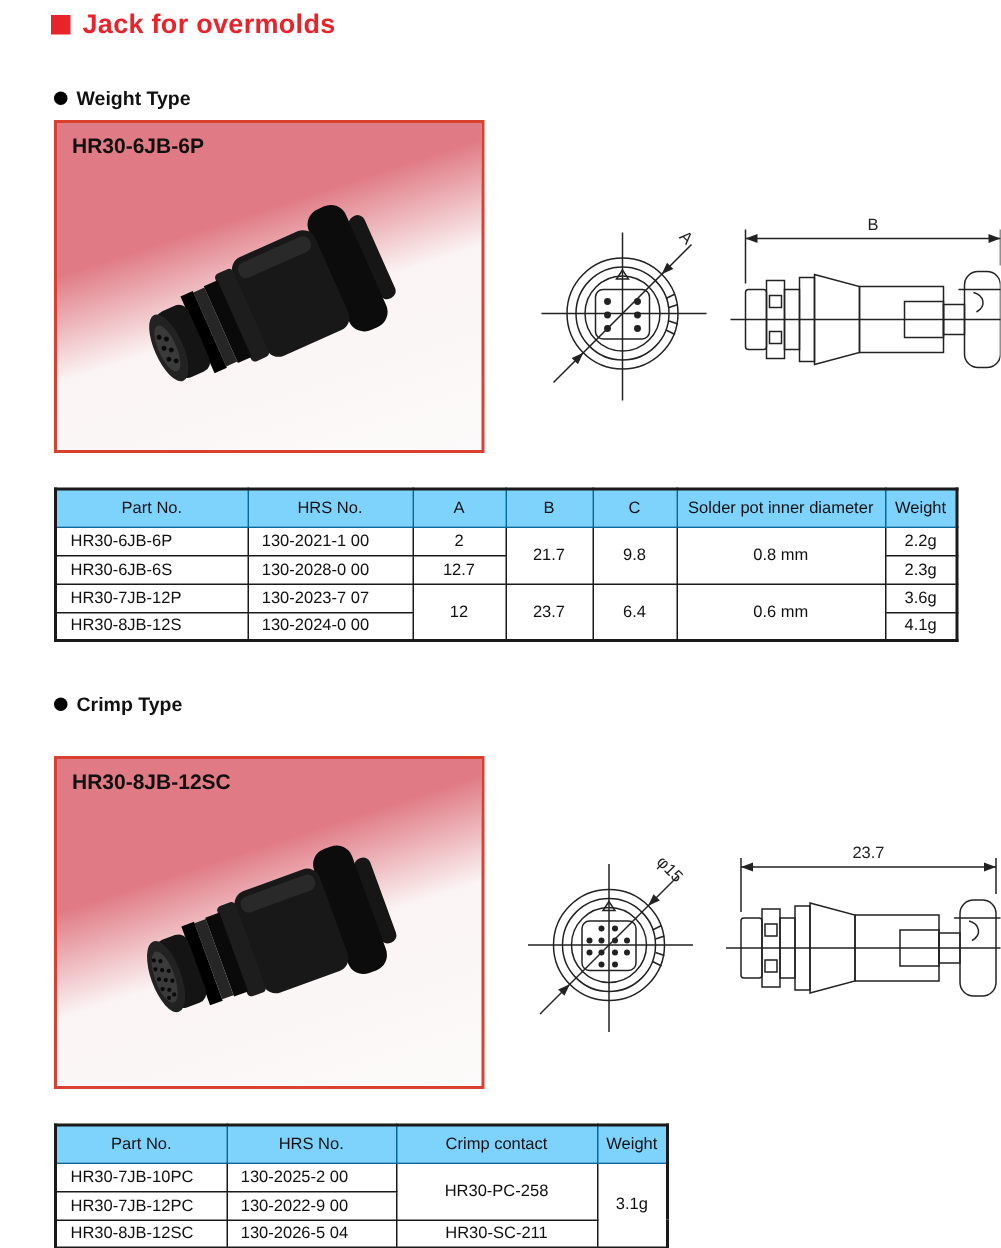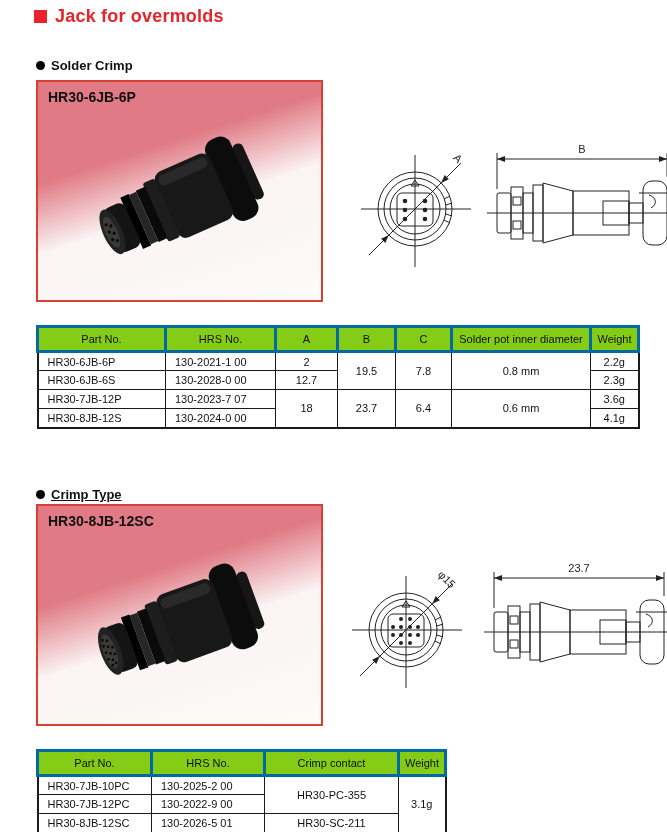--- a/index.html
+++ b/index.html
@@ -22,39 +22,39 @@
   .product-box .pname { font-size:14px; font-weight:bold; padding:7px 10px; color:#111; }
   .photo { position:absolute; left:22px; top:30px; }
 
   
   .drawing { position:absolute; }
   .drawing svg text { font-family:"Liberation Sans", sans-serif; font-size:11px; fill:#222; }
 
   
   .spec-table { position:absolute; left:12px; border-collapse:collapse; table-layout:fixed;
     border:2px solid #1a1a1a; background:#fff; }
-  .spec-table th { background:#84cc16; font-weight:normal; font-size:11px; color:#111;
-    border:3px solid #0369a1; padding:5px 1px; height:25px; }
+  .spec-table th { background:#7dd3fc; font-weight:normal; font-size:11px; color:#111;
+    border:1px solid #0369a1; padding:5px 1px; height:25px; }
   .spec-table td { border:1px solid #1a1a1a; font-size:11px; text-align:center;
     padding:2px 3px; height:19px; }
   .spec-table td.left { text-align:left; padding-left:9px; }
 </style>
 </head>
 <body>
 
 <div class="page">
 
   <div class="main-title">
     <span class="red-sq"></span>
     <span class="t">Jack for overmolds</span>
   </div>
 
   <div class="sec-head" style="left:12px; top:58px;">
     <span class="bullet"></span>
-    <span>Solder Crimp</span>
+    <span>Weight Type</span>
   </div>
 
   <div class="product-box" style="top:80px;">
     <div class="pname">HR30-6JB-6P</div>
     <svg class="photo" width="240" height="178" viewBox="0 0 240 178">
       <g transform="rotate(-24 120 92)">
         <rect x="190" y="60" width="11" height="60" rx="5" fill="#161616"></rect>
         <rect x="164" y="46" width="27" height="88" rx="11" fill="#0c0c0c"></rect>
         <rect x="106" y="54" width="60" height="72" rx="9" fill="#181818"></rect>
         <rect x="110" y="58" width="52" height="11" rx="5" fill="#303030" opacity="0.7"></rect>
@@ -150,49 +150,49 @@
         <th>C</th>
         <th>Solder pot inner diameter</th>
         <th>Weight</th>
       </tr>
     </thead>
     <tbody>
       <tr>
         <td class="left">HR30-6JB-6P</td>
         <td class="left">130-2021-1 00</td>
         <td>2</td>
-        <td rowspan="2">19.5</td>
-        <td rowspan="2">7.8</td>
+        <td rowspan="2">21.7</td>
+        <td rowspan="2">9.8</td>
         <td rowspan="2">0.8 mm</td>
         <td>2.2g</td>
       </tr>
       <tr>
         <td class="left">HR30-6JB-6S</td>
         <td class="left">130-2028-0 00</td>
         <td>12.7</td>
         <td>2.3g</td>
       </tr>
       <tr>
         <td class="left">HR30-7JB-12P</td>
         <td class="left">130-2023-7 07</td>
-        <td rowspan="2">18</td>
+        <td rowspan="2">12</td>
         <td rowspan="2">23.7</td>
         <td rowspan="2">6.4</td>
         <td rowspan="2">0.6 mm</td>
         <td>3.6g</td>
       </tr>
       <tr>
         <td class="left">HR30-8JB-12S</td>
         <td class="left">130-2024-0 00</td>
         <td>4.1g</td>
       </tr>
     </tbody>
   </table>
 
-  <div class="sec-head" style="left:12px; top:487px;text-decoration:underline;">
+  <div class="sec-head" style="left:12px; top:462px;">
     <span class="bullet"></span>
     <span>Crimp Type</span>
   </div>
 
   <div class="product-box" style="top:504px;">
     <div class="pname">HR30-8JB-12SC</div>
     <svg class="photo" width="240" height="178" viewBox="0 0 240 178">
       <g transform="rotate(-20 120 92)">
         <rect x="190" y="60" width="11" height="60" rx="5" fill="#161616"></rect>
         <rect x="164" y="46" width="27" height="88" rx="11" fill="#0c0c0c"></rect>
@@ -297,28 +297,28 @@
         <th>Part No.</th>
         <th>HRS No.</th>
         <th>Crimp contact</th>
         <th>Weight</th>
       </tr>
     </thead>
     <tbody>
       <tr>
         <td class="left">HR30-7JB-10PC</td>
         <td class="left">130-2025-2 00</td>
-        <td rowspan="2">HR30-PC-355</td>
+        <td rowspan="2">HR30-PC-258</td>
         <td rowspan="3">3.1g</td>
       </tr>
       <tr>
         <td class="left">HR30-7JB-12PC</td>
         <td class="left">130-2022-9 00</td>
       </tr>
       <tr>
         <td class="left">HR30-8JB-12SC</td>
-        <td class="left">130-2026-5 01</td>
+        <td class="left">130-2026-5 04</td>
         <td>HR30-SC-211</td>
       </tr>
     </tbody>
   </table>
 
 </div>
 
 </body></html>

